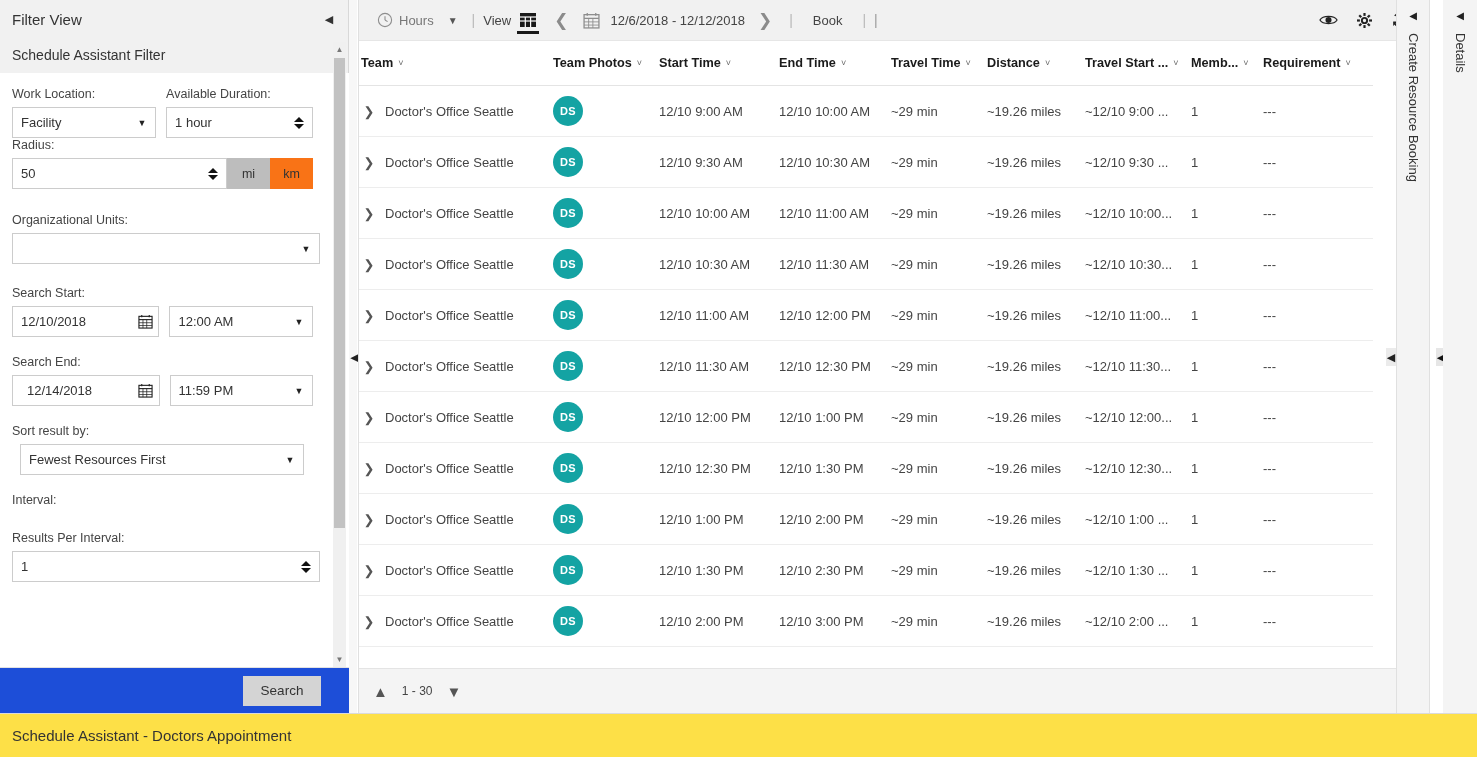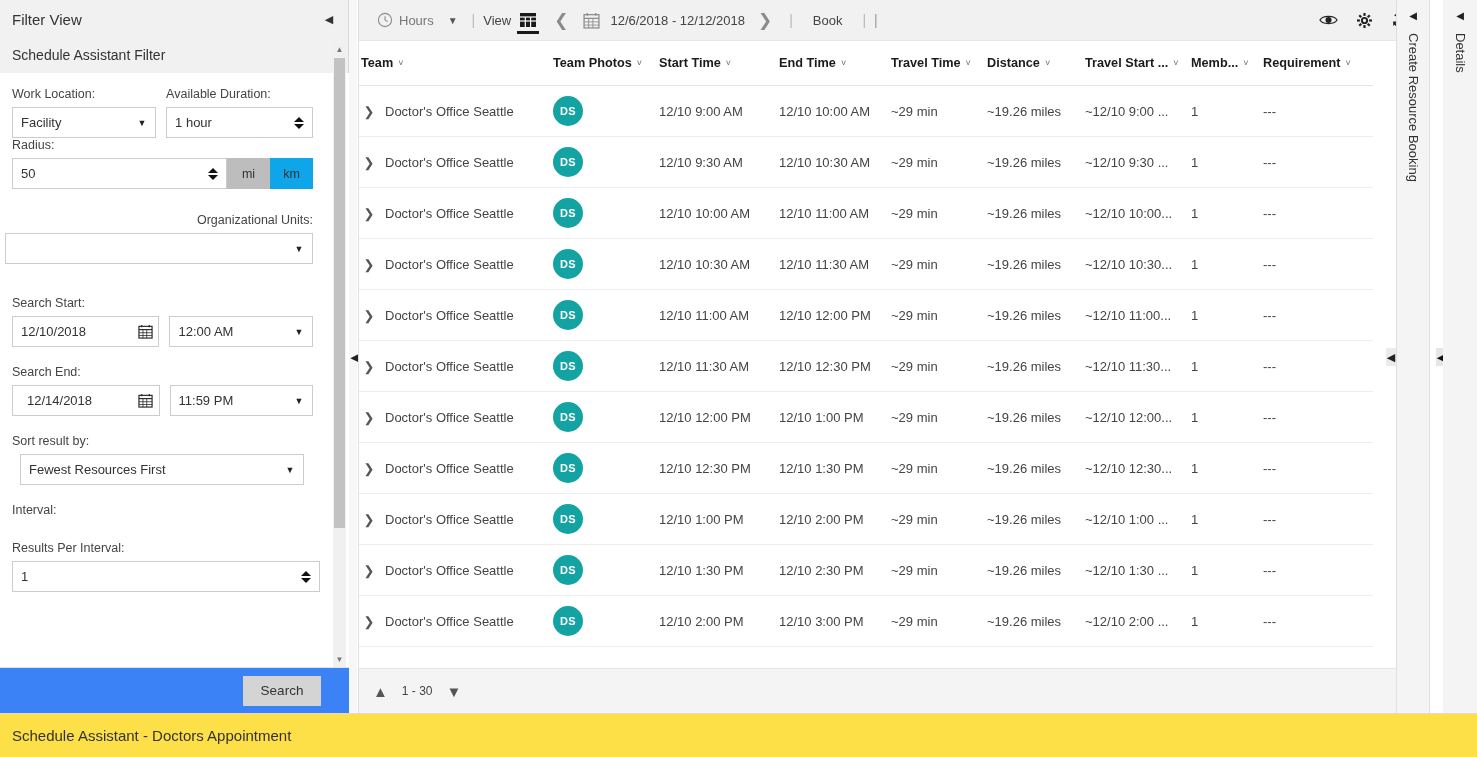--- a/index.html
+++ b/index.html
@@ -78,34 +78,34 @@
 
   .cal-ico{
     width:26px;display:flex;align-items:center;justify-content:center;
   }
 
   .unit-btn{
     width:44px;height:31px;display:flex;align-items:center;justify-content:center;
     font-size:12.5px;color:#333;box-sizing:border-box;cursor:pointer;
   }
   .unit-btn.active{background:#bdbdbd;}
-  .unit-btn.idle{background:#0ea5e9;}
+  .unit-btn.idle{background:#f97316;}
 
   .fp-scrollbar{
     position:absolute;right:2px;top:42px;width:13px;height:625px;
     background:#f0f0f0;
   }
   .fp-scrollbar .arw{height:15px;display:flex;align-items:center;justify-content:center;font-size:8px;color:#777;}
   .fp-thumb{
     position:absolute;left:1px;top:16px;width:11px;height:470px;background:#c2c2c2;
   }
 
   .fp-footer{
     position:absolute;left:0;bottom:0;width:349px;height:46px;
-    background:#3b82f6;border-top:1px solid #e2e2e2;
+    background:#1d4ed8;border-top:1px solid #e2e2e2;
     display:flex;align-items:center;justify-content:flex-end;
     padding-right:28px;box-sizing:border-box;
   }
   .search-btn{
     width:78px;height:30px;background:#d4d4d4;border:none;
     font-size:13.5px;color:#333;cursor:pointer;
     font-family:"Liberation Sans", sans-serif;
   }
 
   
@@ -268,21 +268,21 @@
               <div class="spin">
                   <i class="up"></i>
                   <i class="dn"></i>
                 </div>
             </div>
             <div class="unit-btn active">mi</div>
             <div class="unit-btn idle">km</div>
           </div>
         </div>
 
-        <div class="fld-col" style="margin-bottom:32px;align-items:flex-end;">
+        <div class="fld-col" style="margin-bottom:22px;">
           <span class="fld-label">Organizational Units:</span>
           <div class="ctl" style="width:308px;">
             <div class="val"></div>
             <div class="caret">▼</div>
           </div>
         </div>
 
         <div class="fld-col" style="margin-bottom:18px;">
           <span class="fld-label">Search Start:</span>
           <div style="display:flex;gap:10px;">

